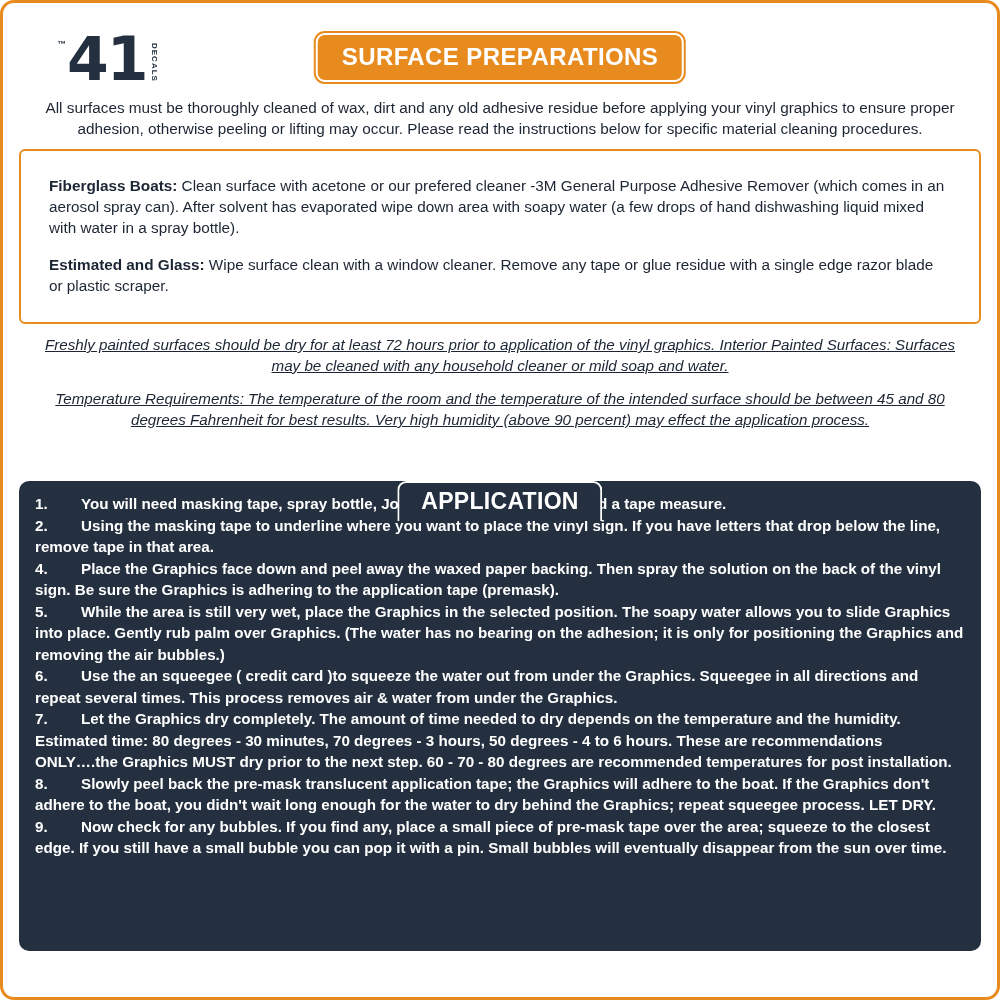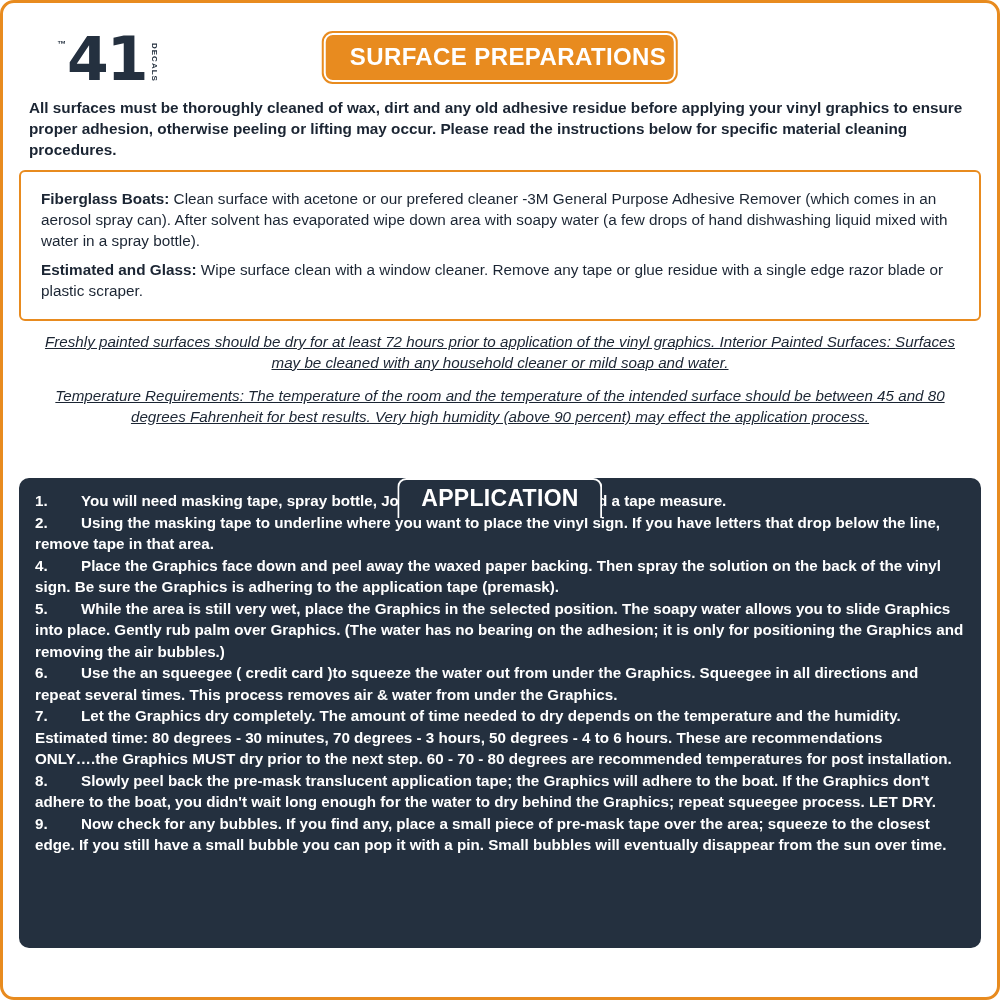--- a/index.html
+++ b/index.html
@@ -65,46 +65,45 @@
   .banner {
     position: absolute;
     left: 50%;
     transform: translateX(-50%);
     top: 18px;
     background: #e88b1f;
     color: #ffffff;
     font-size: 24px;
     font-weight: bold;
     letter-spacing: 0.4px;
-    padding: 8px 8px 9px 24px;
+    padding: 8px 24px 9px 24px;
     border-radius: 9px;
     border: 2px solid #ffffff;
     box-shadow: 0 0 0 2px #e88b1f;
     white-space: nowrap;
   }
 
   
   .intro {
     font-size: 15.3px;
     line-height: 21px;
     padding: 4px 10px 10px 10px;
-    text-align: left;
-    font-weight: bold;
+    text-align: center;
   }
 
   
   .materials {
     border: 2px solid #e88b1f;
     border-radius: 6px;
     padding: 8px 12px 10px 12px;
     font-size: 15.3px;
     line-height: 21px;
   }
   .materials p {
-    margin: 8px;
+    margin: 16px;
   }
   .materials b {
     font-weight: bold;
   }
 
   
   .notes {
     padding: 10px 14px 6px 14px;
     font-size: 15.2px;
     line-height: 21px;

